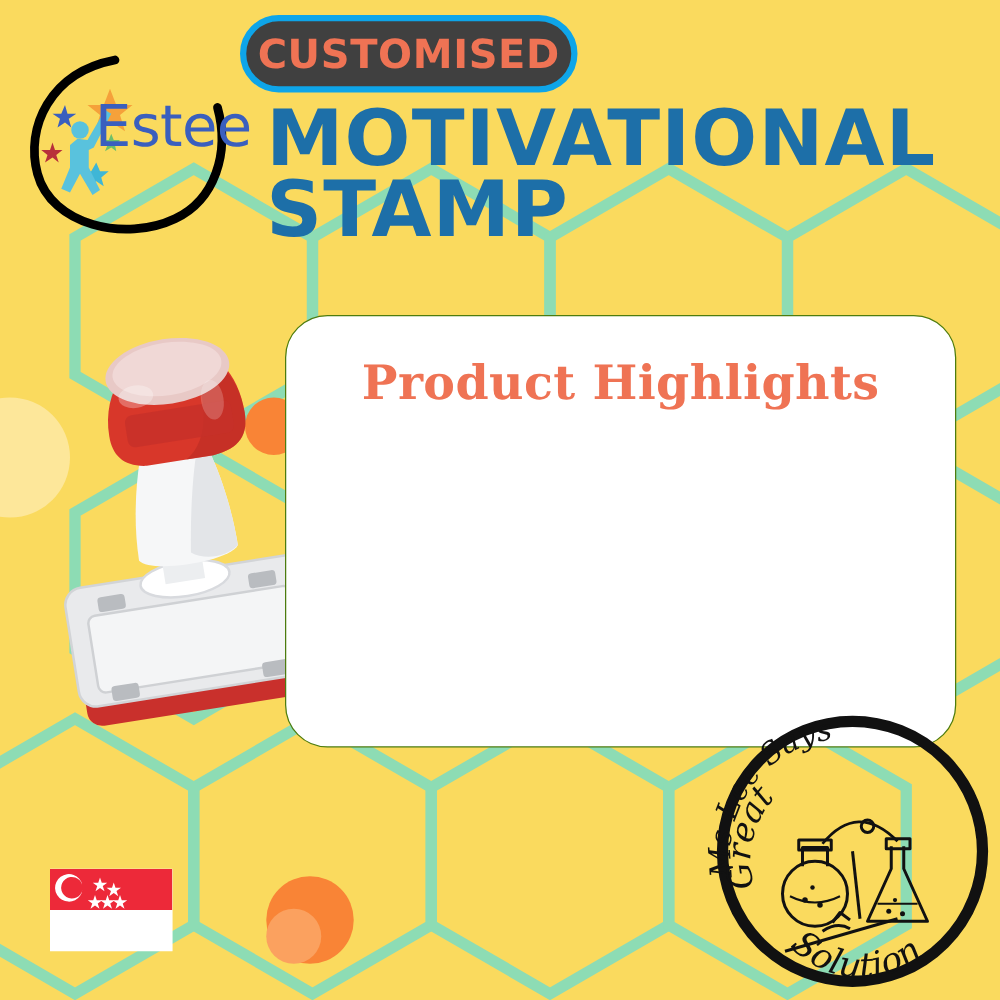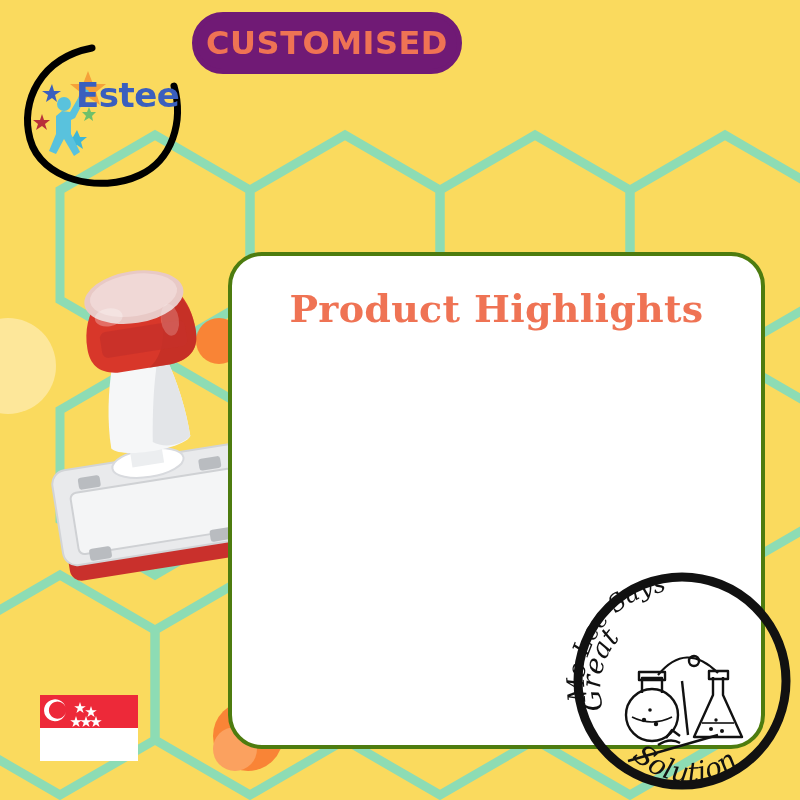--- a/index.html
+++ b/index.html
@@ -33,36 +33,36 @@
 
   
   .logo-wrap{position:absolute;left:14px;top:42px;width:180px;height:150px;}
   .logo-arc{position:absolute;inset:0;}
   .logo-text{
     position:absolute;left:62px;top:38px;
     line-height:0.92;
   }
   .logo-estee{
     font-family:"DejaVu Sans",sans-serif;
-    font-weight:bold;font-size:34px;color:#3a5fbe;
+    font-weight:normal;font-size:46px;color:#3a5fbe;
     letter-spacing:-0.5px;
     text-align:center;
   }
   .logo-gifted{
     font-family:"DejaVu Sans",sans-serif;
     font-weight:bold;font-size:25px;letter-spacing:3px;
     margin-top:1px;
   }
   .logo-gifted span{display:inline-block;}
 
   
   .pill{
     position:absolute;
-    background:#701a75;
-    border:5px solid #701a75;
+    background:#404040;
+    border:5px solid #0ea5e9;
     border-radius:60px;
     display:flex;align-items:center;justify-content:center;
     box-sizing:border-box;
   }
   .pill-text{
     font-family:"DejaVu Sans",sans-serif;
     font-weight:bold;
     color:#ef7354;
     letter-spacing:0.5px;
     white-space:nowrap;
@@ -84,23 +84,23 @@
   .headline div{display:block;}
 
   
   .stamp-photo{
     position:absolute;left:30px;top:245px;width:230px;height:360px;
   }
 
   
   .card{
     position:absolute;left:228px;top:252px;
-    width:537px;height:497px;
+    width:537px;height:346px;
     background:#ffffff;
-    border:4px solid #4d7c0f;
+    border:1px solid #4d7c0f;
     border-radius:34px;
     box-sizing:border-box;
     overflow:hidden;
   }
   .card-title{
     text-align:center;
     font-family:"DejaVu Serif",serif;
     font-weight:bold;
     font-size:38px;
     color:#ef7354;
@@ -189,20 +189,24 @@
     </svg>
     <div class="logo-text">
       <div class="logo-estee">Estee</div>
     </div>
   </div>
 
   <div class="pill" id="pill-customised">
     <span class="pill-text">CUSTOMISED</span>
   </div>
 
+  <div class="headline">
+    <div>MOTIVATIONAL</div>
+    <div>STAMP</div>
+  </div>
 
 
   <svg class="stamp-photo" viewBox="0 0 230 360" width="230" height="360">
     <g transform="rotate(-9 115 180)">
 
       <rect x="18" y="232" width="190" height="92" rx="12" fill="#c9302c"></rect>
       <rect x="14" y="212" width="196" height="96" rx="14" fill="#e9eaec"></rect>
       <rect x="14" y="212" width="196" height="96" rx="14" fill="none" stroke="#d2d4d7" stroke-width="2"></rect>
       <rect x="30" y="236" width="164" height="62" rx="6" fill="#f4f5f6" stroke="#cfd1d4" stroke-width="2"></rect>
       <rect x="40" y="222" width="22" height="12" rx="3" fill="#b9bcc0"></rect>

